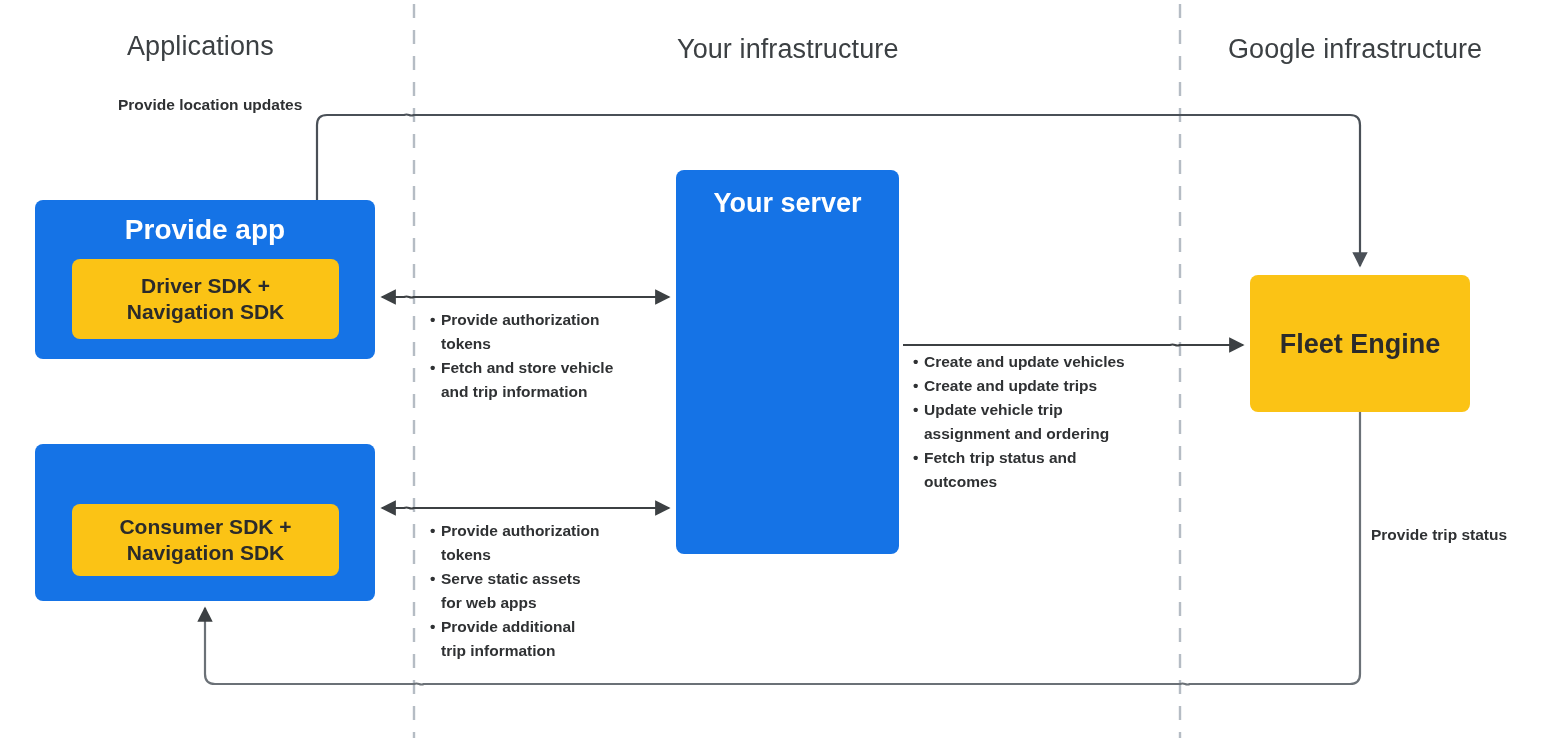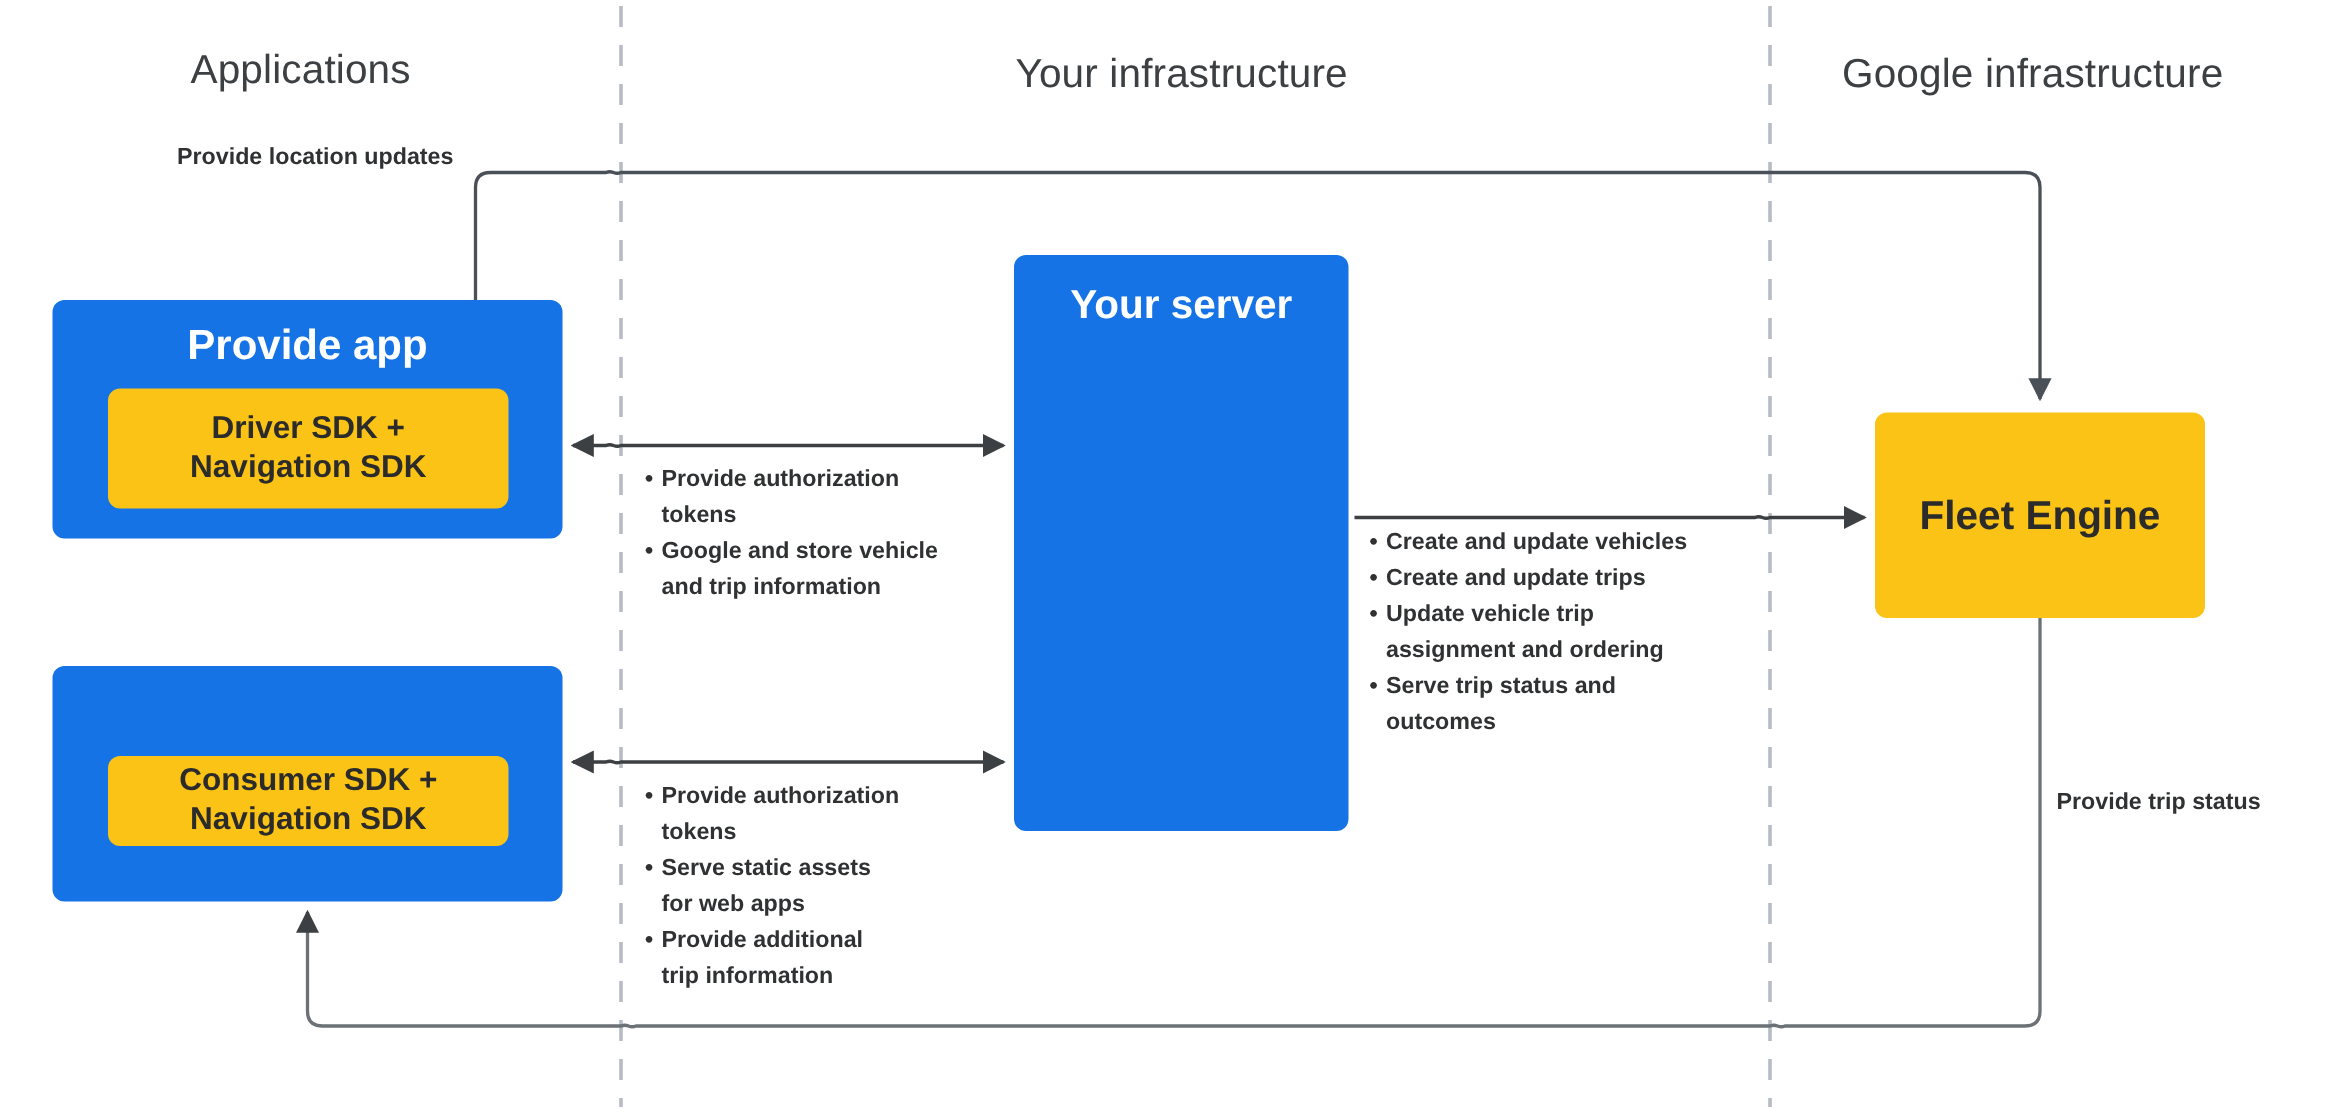--- a/index.html
+++ b/index.html
@@ -72,21 +72,21 @@
   #driver-sdk .sdk-label {
     position: absolute; left: 0; top: 50%; width: 100%;
     transform: translateY(-50%);
     text-align: center; font-size: 21px; font-weight: 700;
     color: #2b2b2b; line-height: 1.25; white-space: pre-line;
   }
 
   
   #consumer-app { left: 35px; top: 444px; width: 340px; height: 157px; }
   #consumer-app .node-title { top: 14px; font-size: 28px; margin-top: 44px; }
-  #consumer-sdk { left: 37px; top: 60px; width: 267px; height: 60px; border-radius: 8px; }
+  #consumer-sdk { left: 37px; top: 60px; width: 267px; height: 72px; border-radius: 8px; }
   #consumer-sdk .sdk-label {
     position: absolute; left: 0; top: 50%; width: 100%;
     transform: translateY(-50%);
     text-align: center; font-size: 21px; font-weight: 700;
     color: #2b2b2b; line-height: 1.25; white-space: pre-line;
   }
 
   
   #your-server { left: 676px; top: 170px; width: 223px; height: 384px; }
   #your-server .node-title { top: 18px; font-size: 27px; }
@@ -199,21 +199,21 @@
   </div>
 
   <div class="plain-label" id="label-location-updates">Provide location updates</div>
 
   <div class="plain-label" id="label-trip-status">Provide trip status</div>
 
   <div class="edge-label" id="label-driver-server">
     <ul>
         <li>Provide authorization
 tokens</li>
-        <li>Google and store vehicle
+        <li>Fetch and store vehicle
 and trip information</li>
       </ul>
   </div>
 
   <div class="edge-label" id="label-consumer-server">
     <ul>
         <li>Provide authorization
 tokens</li>
         <li>Serve static assets
 for web apps</li>
@@ -221,18 +221,18 @@
 trip information</li>
       </ul>
   </div>
 
   <div class="edge-label" id="label-server-fleet">
     <ul>
         <li>Create and update vehicles</li>
         <li>Create and update trips</li>
         <li>Update vehicle trip
 assignment and ordering</li>
-        <li>Serve trip status and
+        <li>Fetch trip status and
 outcomes</li>
       </ul>
   </div>
 
 </div>
 
 </body></html>

